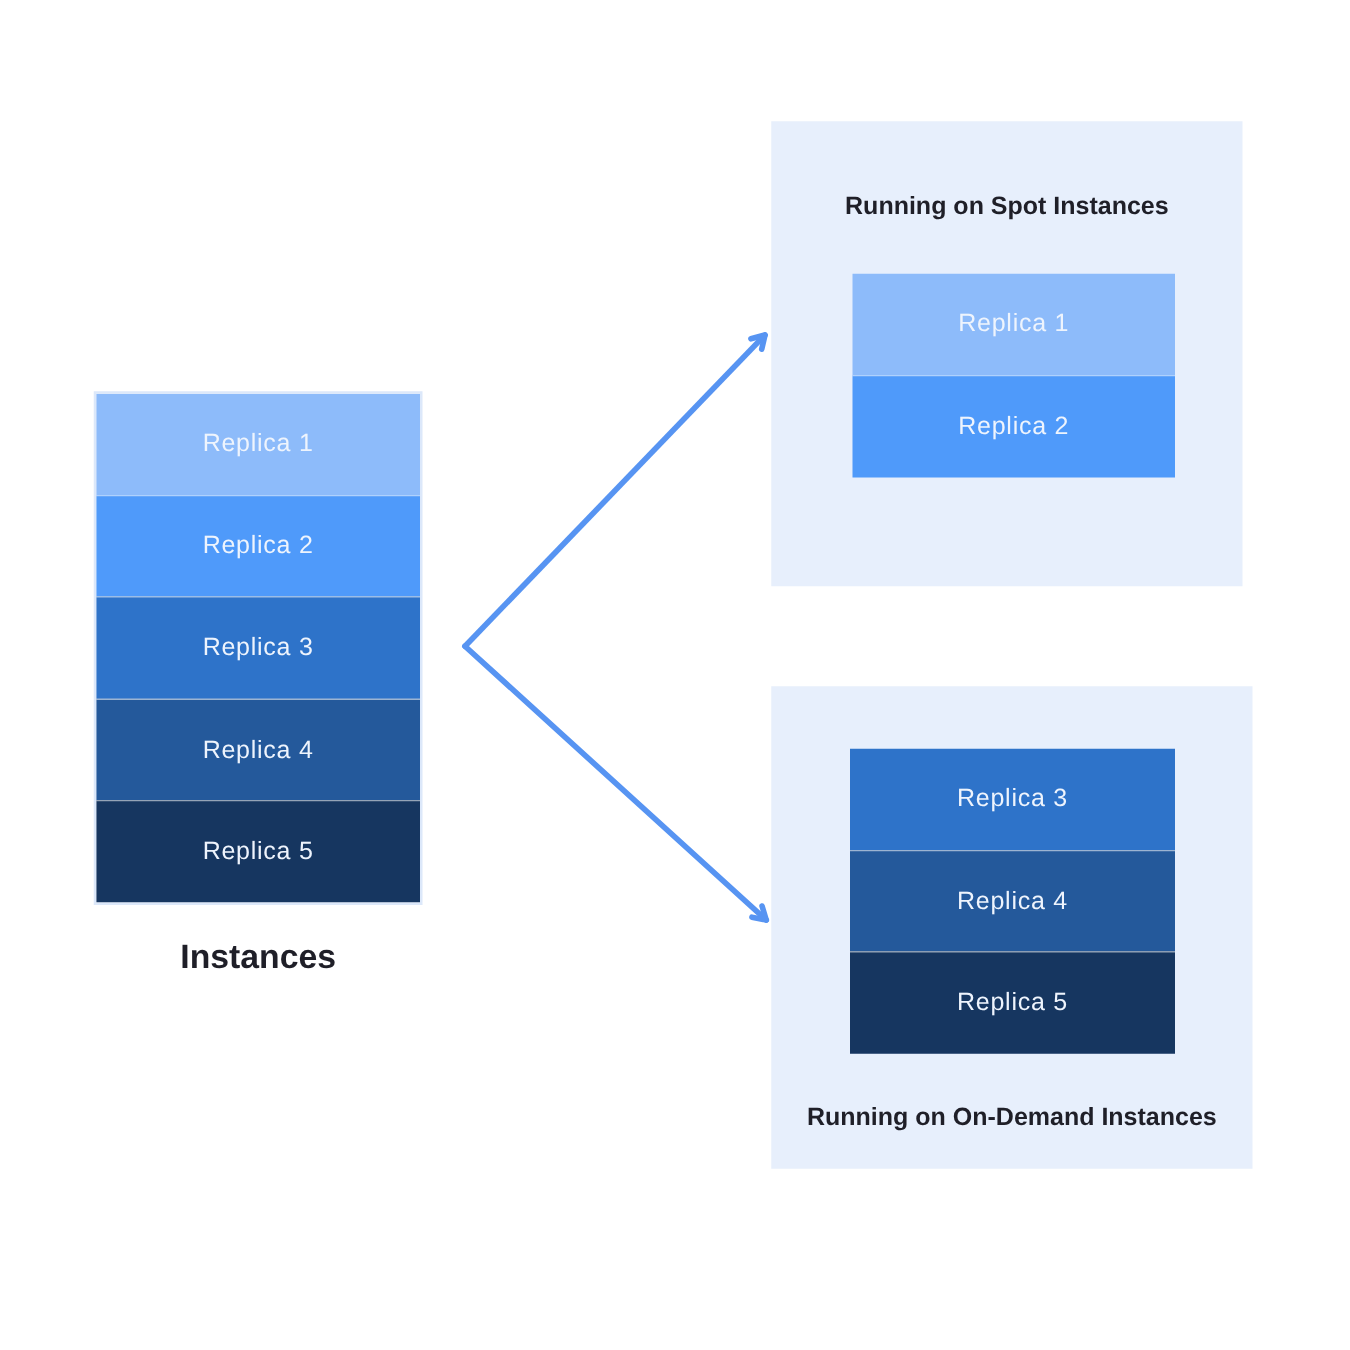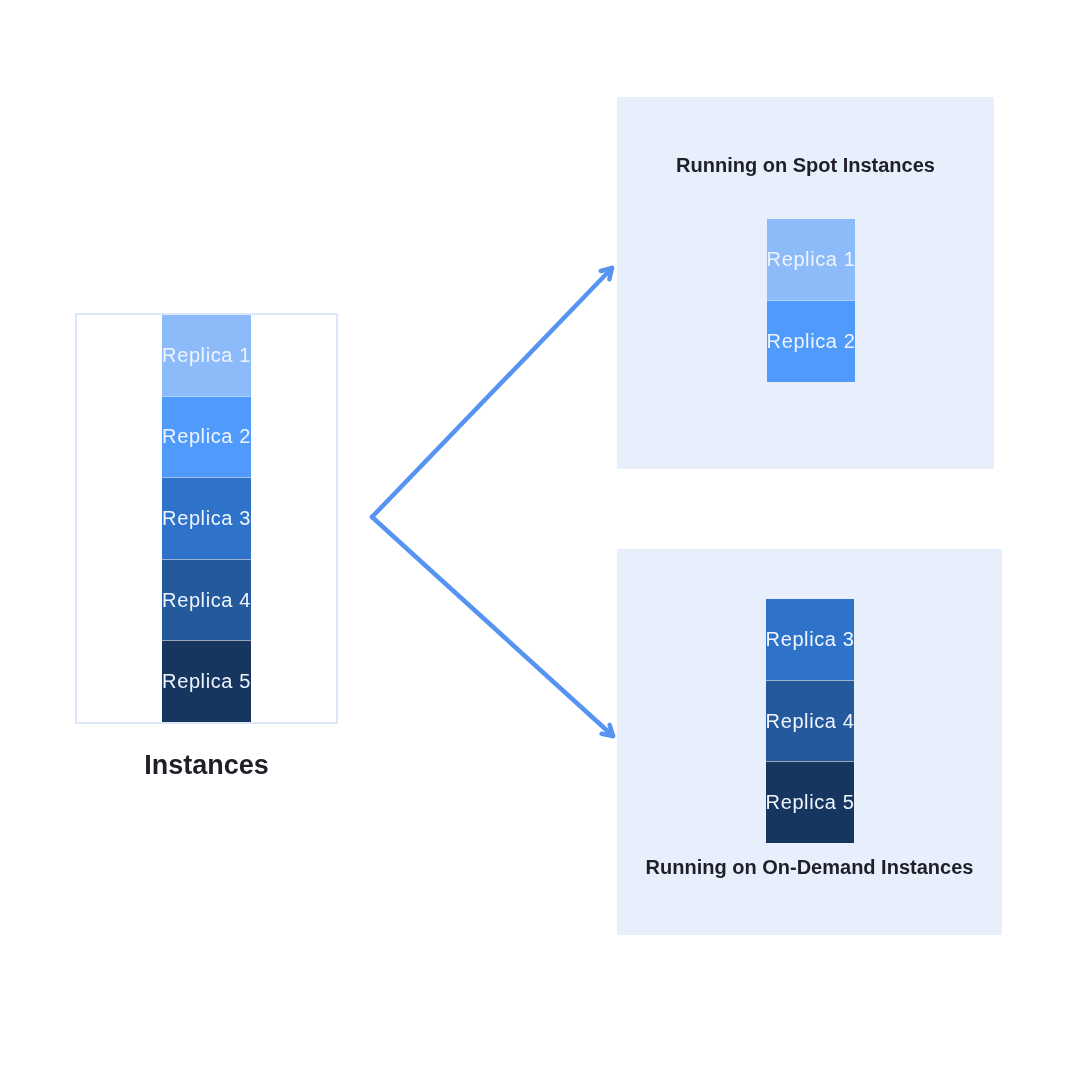--- a/index.html
+++ b/index.html
@@ -32,21 +32,20 @@
     stroke-linecap: round;
     stroke-linejoin: round;
     fill: none;
   }
 
   
   .stack {
     position: absolute;
     display: flex;
     flex-direction: column;
-    align-items: center;
   }
   .stack .block {
     flex: 1 1 0;
     display: flex;
     align-items: center;
     justify-content: center;
     color: var(--replica-text, #eef4fd);
     font-size: 20px;
     letter-spacing: 0.6px;
     border-top: 1px solid rgba(255,255,255,0.55);
@@ -83,21 +82,21 @@
     font-weight: 700;
     color: var(--heading-text, #1f1f28);
   }
 
   .spot-panel { left: 617px; top: 97px; width: 377px; height: 372px; }
   .spot-panel .panel-title { top: 57px; }
   .spot-stack { left: 65px; top: 122px; width: 258px; height: 163px; }
 
   .ondemand-panel { left: 617px; top: 549px; width: 385px; height: 386px; }
   .ondemand-stack { left: 63px; top: 50px; width: 260px; height: 244px; }
-  .ondemand-panel .panel-title { top: 307px; }
+  .ondemand-panel .panel-title { top: 334px; }
 </style>
 </head>
 <body>
 
 <div class="canvas">
 
   <svg class="arrows" viewBox="0 0 1080 1080" aria-hidden="true">
     <defs>
       <marker id="arrowhead" markerUnits="userSpaceOnUse" markerWidth="20" markerHeight="20" refX="14" refY="10" orient="auto">
         <path d="M4,4 L14,10 L4,16"></path>

